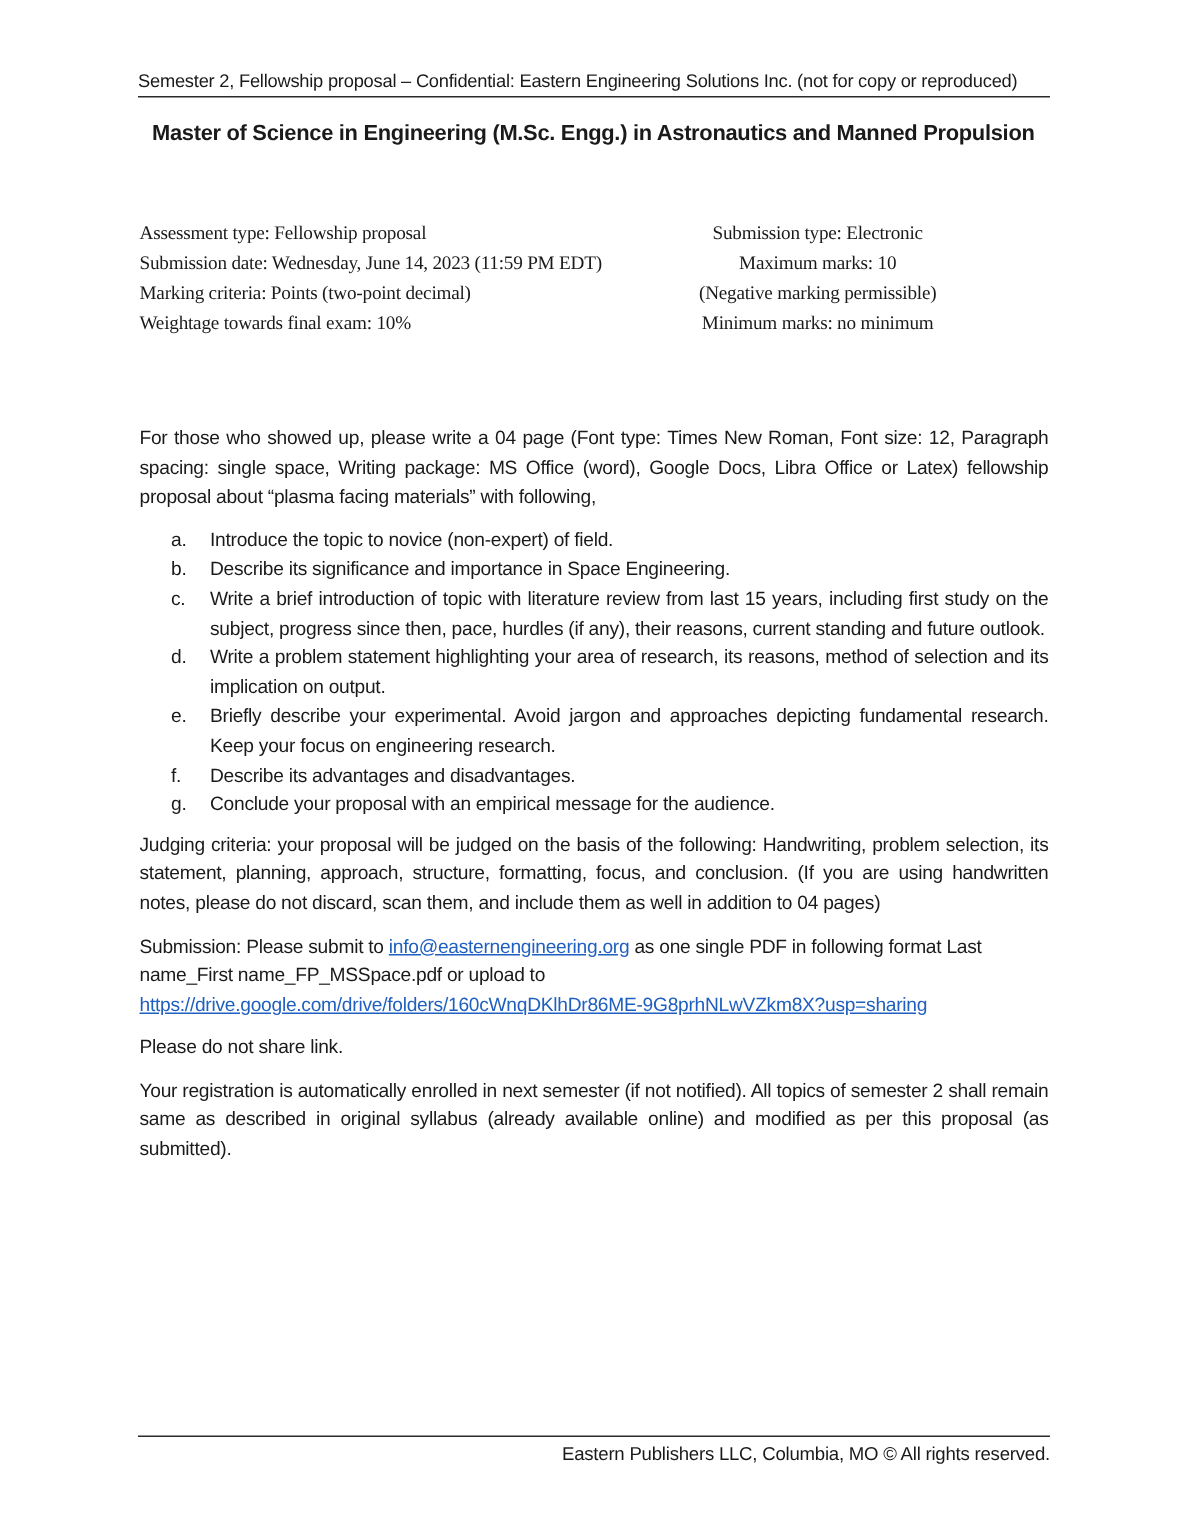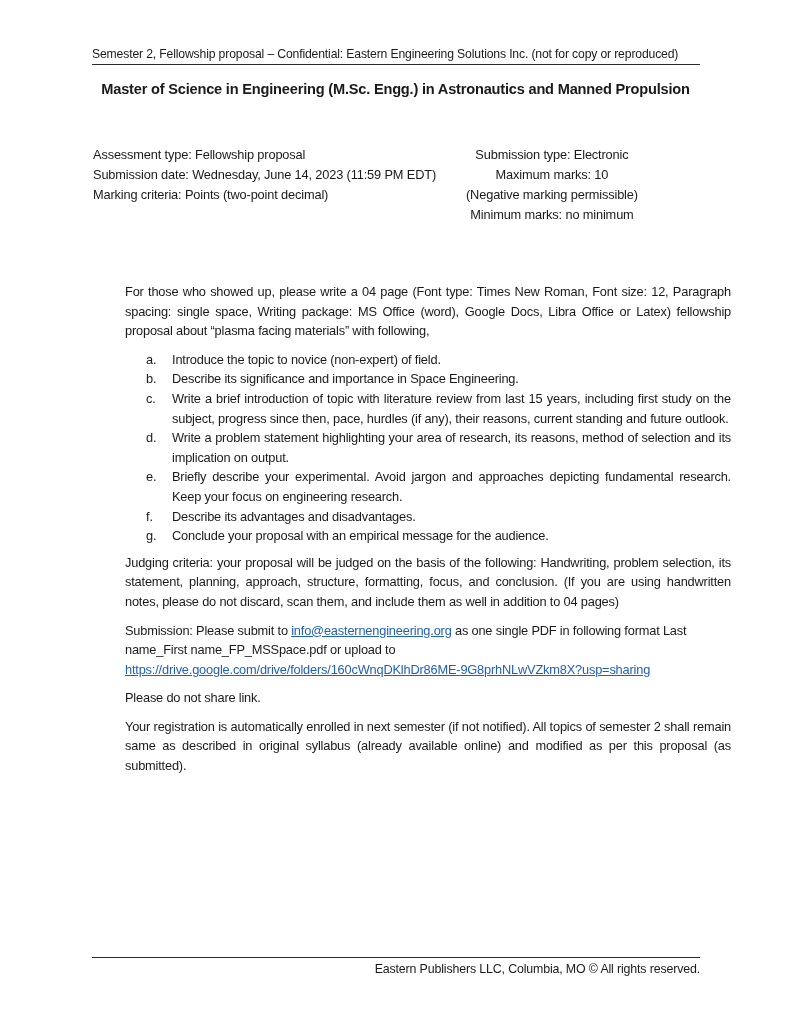--- a/index.html
+++ b/index.html
@@ -61,30 +61,29 @@
       letter-spacing: -0.15px;
     }
     .info-col-right {
       position: absolute;
       left: 373px;
       top: 0;
       white-space: nowrap;
       letter-spacing: -0.15px;
       text-align: center;
     }
-    .info-line { display: block; }
+    .info-line { display: block; font-family: Liberation Serif, serif; }
     .body-text {
       position: absolute;
       left: 93px;
       width: 606px;
       top: 282px;
       font-size: 12.8px;
       line-height: 19.6px;
       letter-spacing: -0.18px;
-      margin-left: 32px;
     }
     .para {
       margin: 0 0 9px 0;
       text-align: justify;
     }
     .para.left { text-align: left; }
     .task-list {
       list-style: none;
       margin: 0 0 7px 0;
       padding: 0;
@@ -128,20 +127,21 @@
 
   <div class="running-header">Semester 2, Fellowship proposal – Confidential: Eastern Engineering Solutions Inc. (not for copy or reproduced)</div>
 
   <div class="doc-title">Master of Science in Engineering (M.Sc. Engg.) in Astronautics and Manned Propulsion</div>
 
   <div class="info-grid">
     <div class="info-col-left">
       <span class="info-line">Assessment type: Fellowship proposal</span>
       <span class="info-line">Submission date: Wednesday, June 14, 2023 (11:59 PM EDT)</span>
       <span class="info-line">Marking criteria: Points (two-point decimal)</span>
+      <span class="info-line">Weightage towards final exam: 10%</span>
     </div>
     <div class="info-col-right">
       <span class="info-line">Submission type: Electronic</span>
       <span class="info-line">Maximum marks: 10</span>
       <span class="info-line">(Negative marking permissible)</span>
       <span class="info-line">Minimum marks: no minimum</span>
     </div>
   </div>
 
   <div class="body-text">

